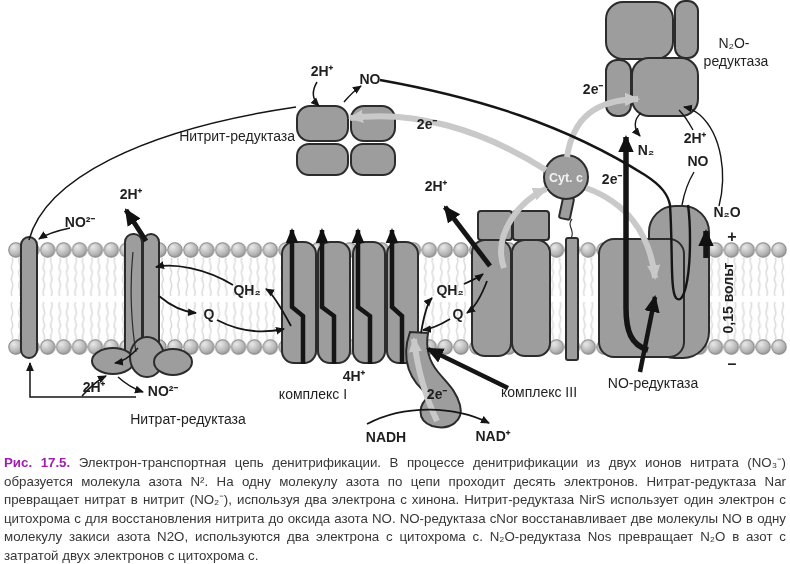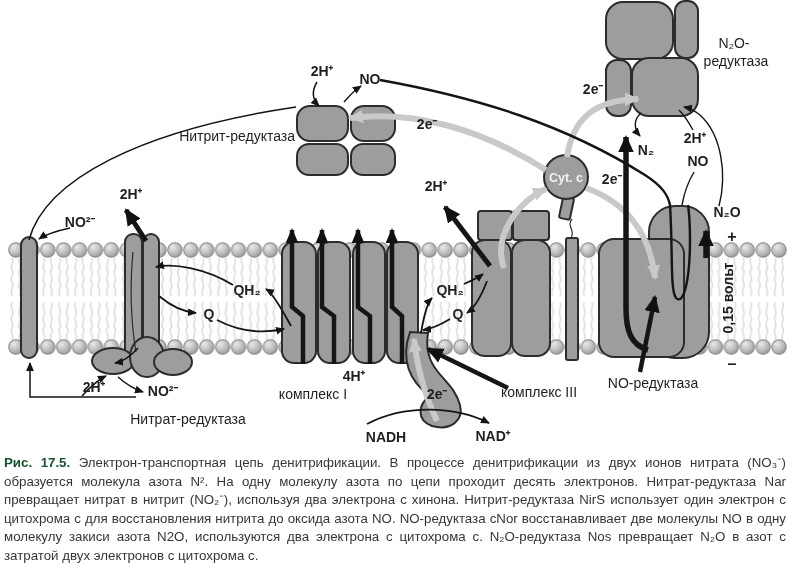--- a/index.html
+++ b/index.html
@@ -1,21 +1,21 @@
 <!DOCTYPE html>
 <html><head>
 <meta charset="utf-8">
 <style>
   html,body{margin:0;padding:0;background:#fff;}
   #page{position:relative;width:790px;height:564px;background:#fff;overflow:hidden;
         font-family:"Liberation Sans",sans-serif;}
   #diagram{position:absolute;left:0;top:0;}
   .caption{position:absolute;left:0;top:452px;width:782px;padding:2px 4px;
            font-size:13.3px;line-height:18.6px;color:#363636;text-align:justify;}
-  .caption b{color:#14532d;margin-top:20px;}
+  .caption b{color:#a21caf;margin-top:20px;}
   svg text{font-family:"Liberation Sans",sans-serif;fill:#1f1f1f;}
   .lbl{font-size:14px;}
   .chem{font-size:14px;font-weight:600;}
   .cytc{font-size:12.5px;font-weight:600;fill:#f2f2f2;}
   .sign{font-size:16px;font-weight:700;}
 </style>
 </head>
 <body>
 
 <div id="page">

